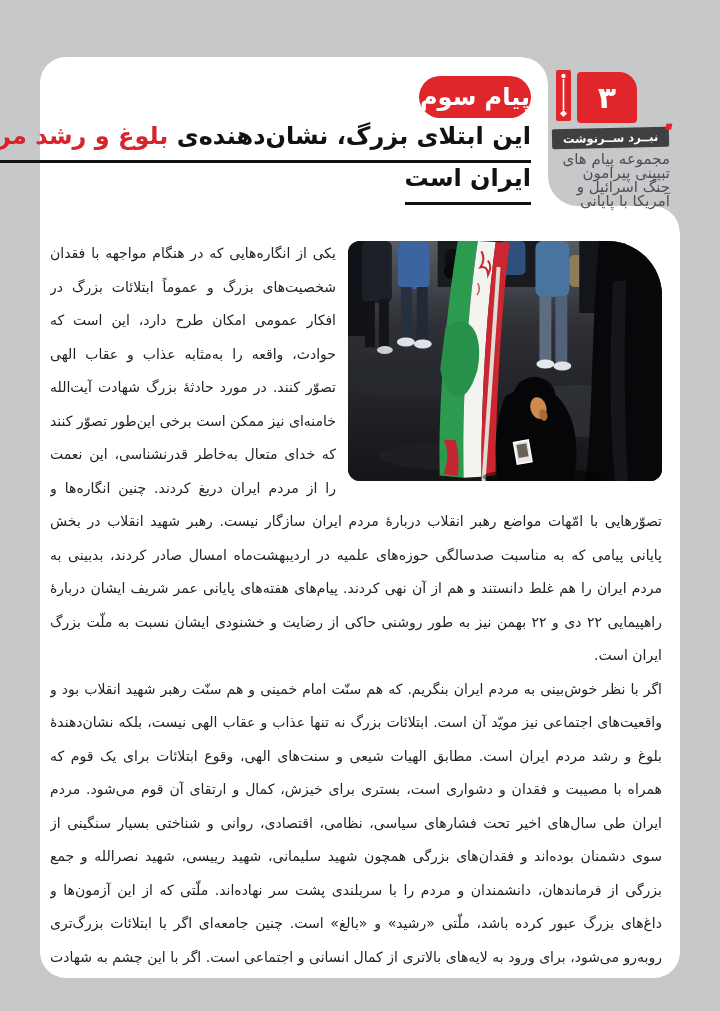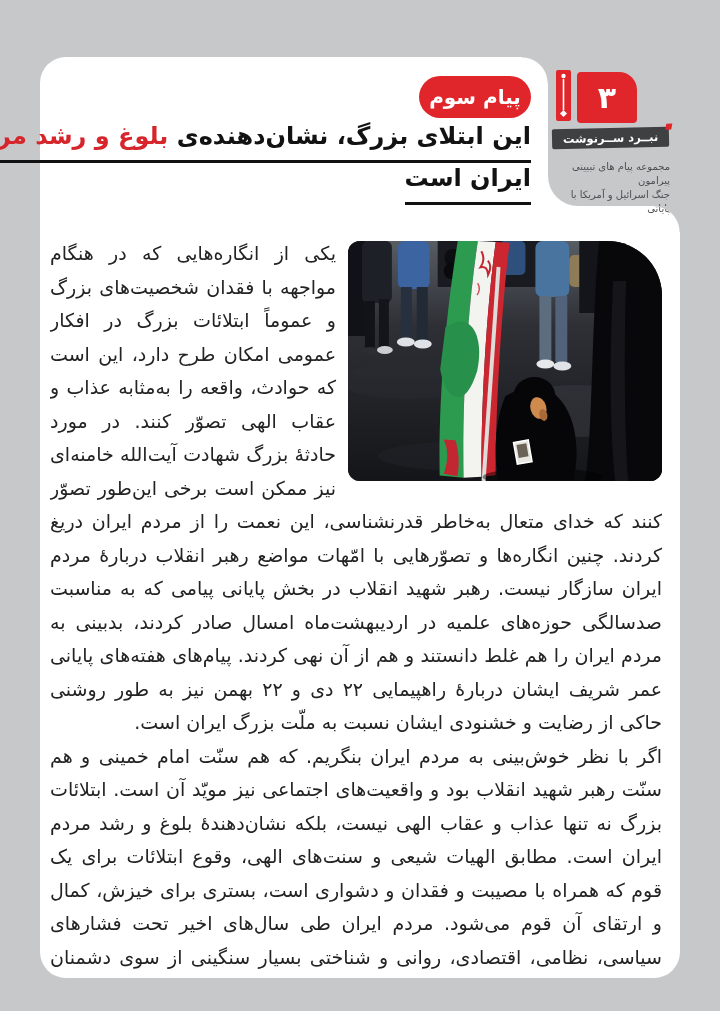--- a/index.html
+++ b/index.html
@@ -39,41 +39,41 @@
     position:absolute;left:4px;top:72px;width:117px;height:20px;
     background:#3f4042;color:#fff;font-size:11.5px;font-weight:bold;
     display:flex;align-items:center;justify-content:center;
     transform:rotate(-1.3deg);border-radius:2px;
   }
   .ribbon::before{
     content:"";position:absolute;right:-3px;top:-3px;width:6px;height:6px;
     background:#e0252b;transform:skewX(-12deg);
   }
   .brand-sub{
-    position:absolute;left:4px;top:104px;width:118px;
-    text-align:right;color:#4e4f52;font-size:10px;line-height:14px;
+    position:absolute;left:4px;top:96px;width:118px;
+    text-align:right;color:#4e4f52;font-size:15px;line-height:14px;
   }
   
   .badge{
     position:absolute;right:149px;top:19px;width:112px;height:42px;
     background:#e0252b;border-radius:21px;color:#fff;
-    font-size:20px;font-weight:bold;display:flex;align-items:center;justify-content:center;
+    font-size:24px;font-weight:bold;display:flex;align-items:center;justify-content:center;
   }
   
   .headline{
     position:absolute;right:149px;left:20px;top:64px;margin:0;
     text-align:right;font-size:24px;line-height:1.3;color:#121212;font-weight:bold;
   }
   .hl{display:inline-block;border-bottom:3px solid #111;padding-bottom:8px;white-space:nowrap;}
   .hl.l2{}
   .hl-red{color:#d6252b;}
   
   .article{
     position:absolute;top:180px;right:18px;left:10px;bottom:6px;overflow:hidden;
-    font-size:19px;line-height:33.5px;color:#232323;
+    font-size:14px;line-height:33.5px;color:#232323;
     text-align:justify;
   }
   .article p{margin:0;}
   .photo{
     float:right;margin:4px 0 10px 12px;width:314px;height:240px;
     border-radius:12px 55px 12px 12px;overflow:hidden;background:#17181c;
   }
   .photo svg{display:block;width:100%;height:100%;}
 </style>
 </head>

